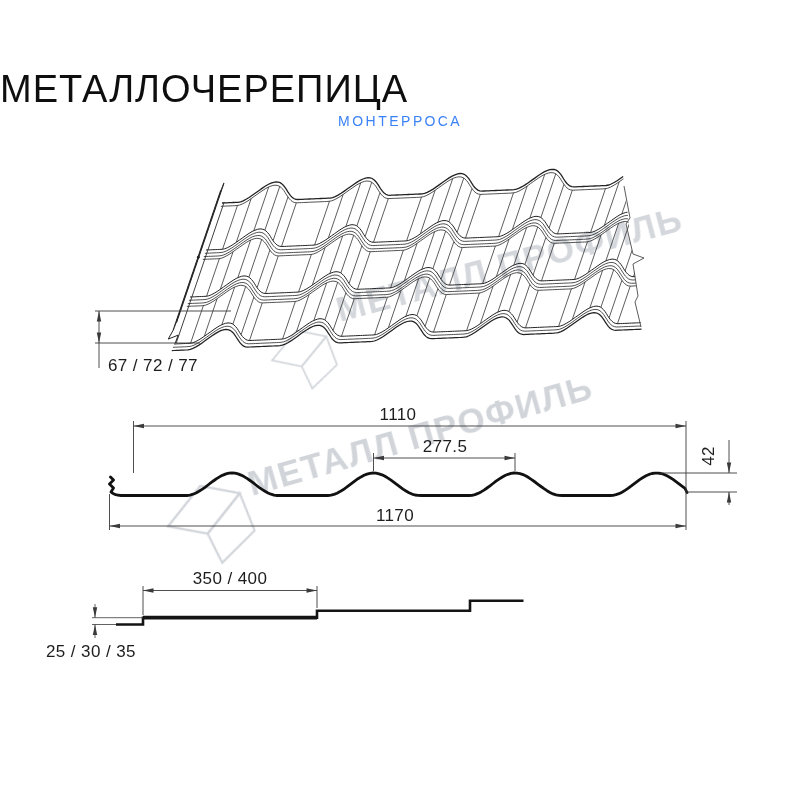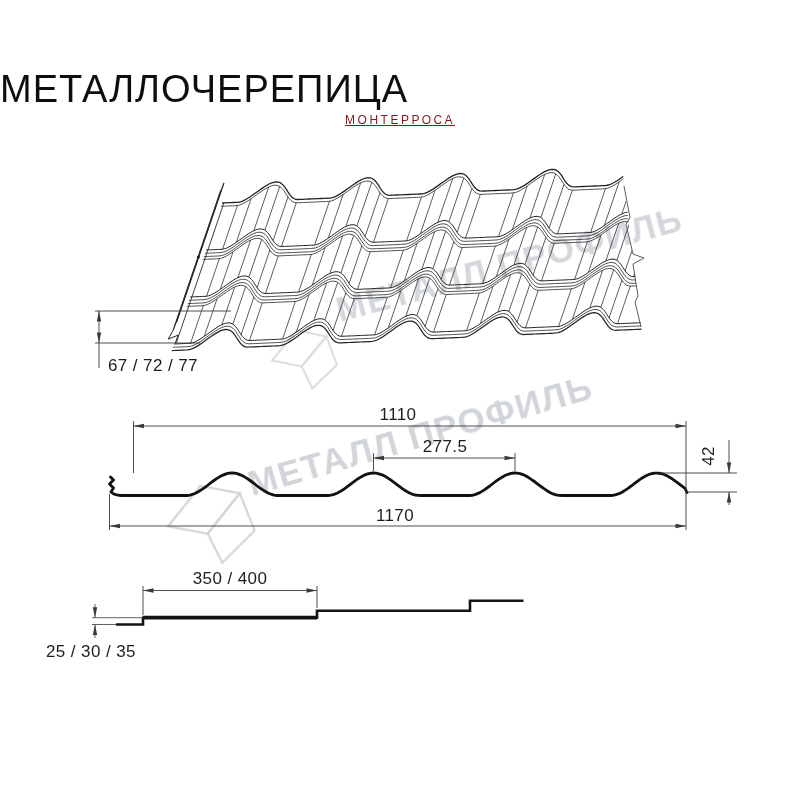--- a/index.html
+++ b/index.html
@@ -1,21 +1,21 @@
 <!DOCTYPE html>
 <html><head>
 <meta charset="utf-8">
 <style>
   html,body{margin:0;padding:0;background:#fff;}
   .page{position:relative;width:800px;height:800px;background:#ffffff;overflow:hidden;
         font-family:"Liberation Sans",sans-serif;}
   .title{position:absolute;top:70px;left:0;width:100%;text-align:left;
          font-size:38px;font-weight:normal;letter-spacing:1px;color:#0e0e0e;line-height:1;}
   .subtitle{position:absolute;top:114px;left:0;width:100%;text-align:center;
-         font-size:12px;font-weight:500;letter-spacing:2.5px;color:#7f1d1d;line-height:1;text-decoration:underline;}
+         font-size:14px;font-weight:500;letter-spacing:2.5px;color:#3b82f6;line-height:1;}
   svg{position:absolute;left:0;top:0;}
   .dim{font-family:"Liberation Sans",sans-serif;font-size:17px;fill:#1d1d1d;letter-spacing:.4px;}
   .wm{font-family:"Liberation Sans",sans-serif;font-size:35px;font-weight:bold;
       letter-spacing:1.5px;fill:#c6cbd1;}
 </style>
 </head>
 <body>
 
 <div class="page">
 

